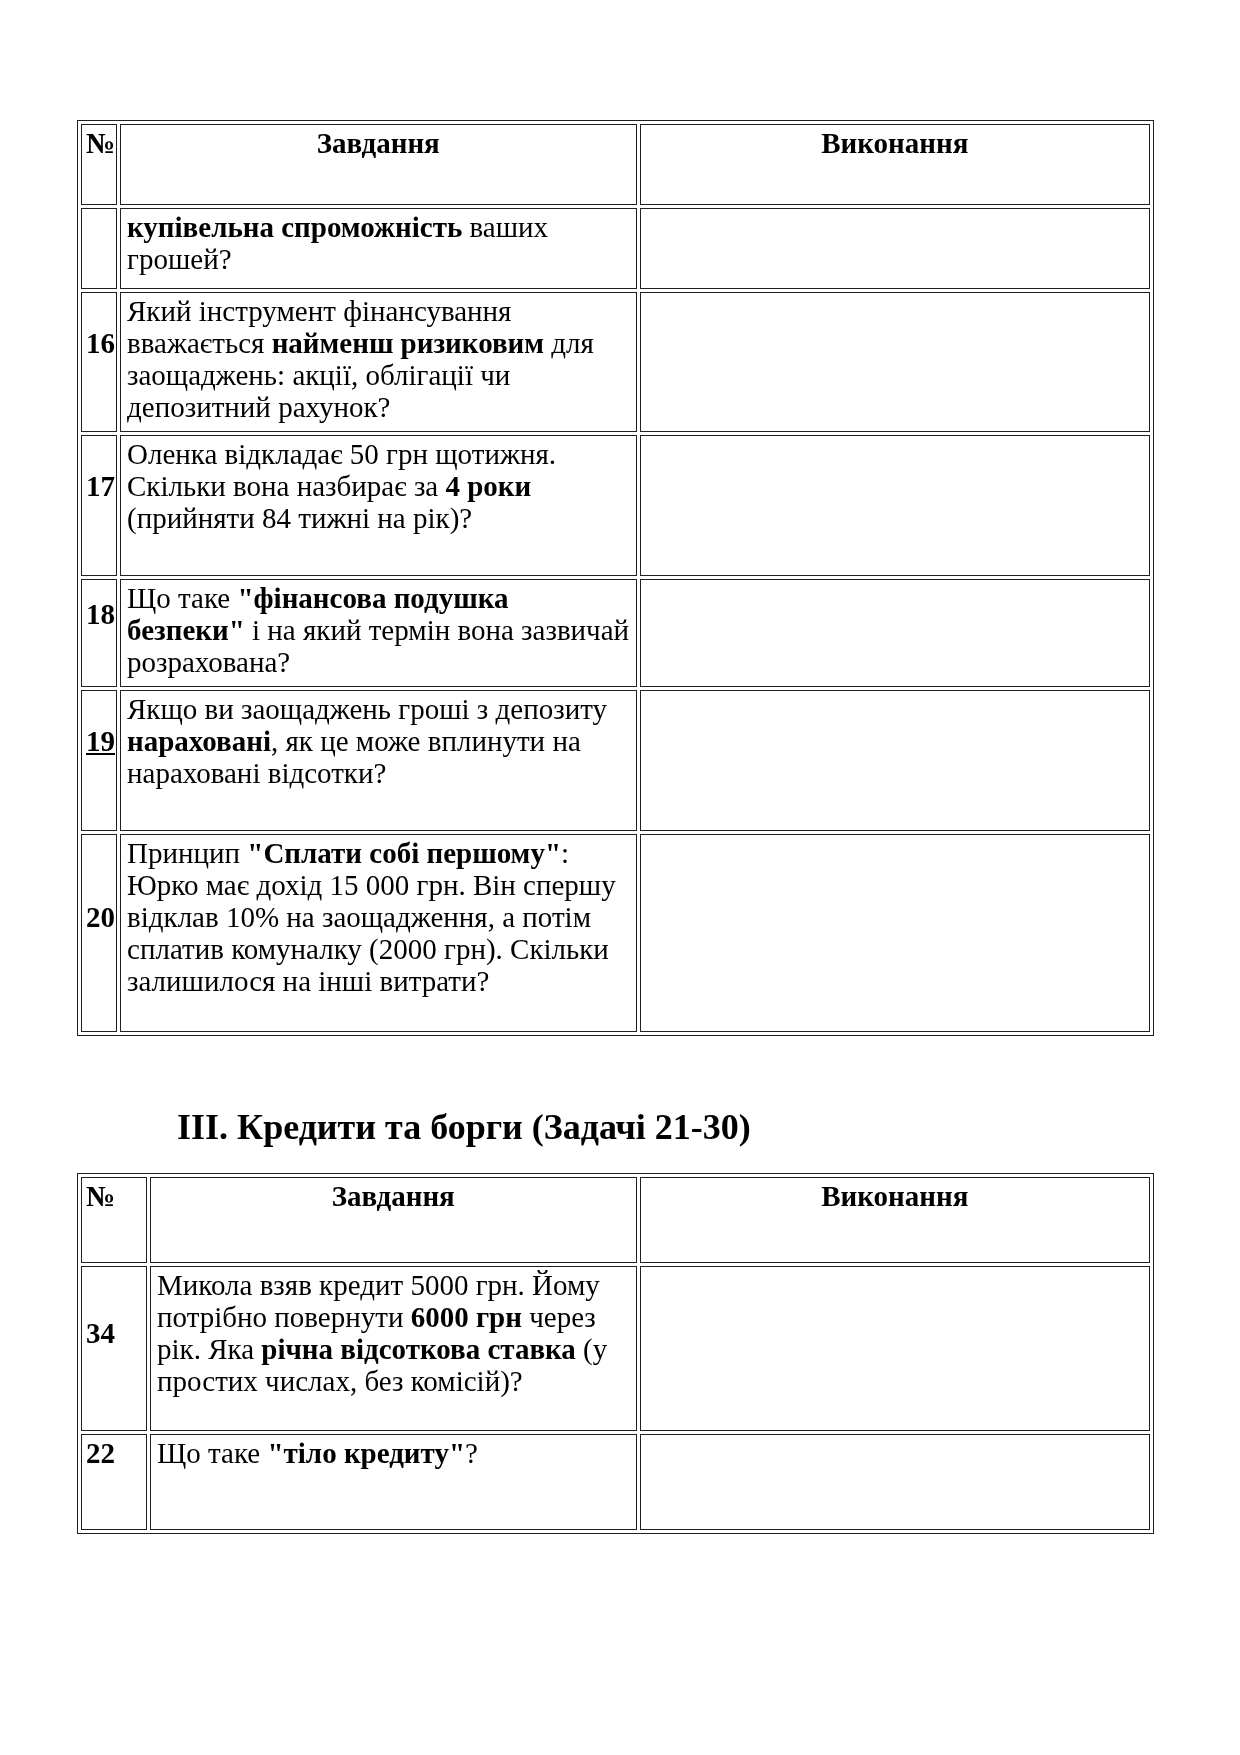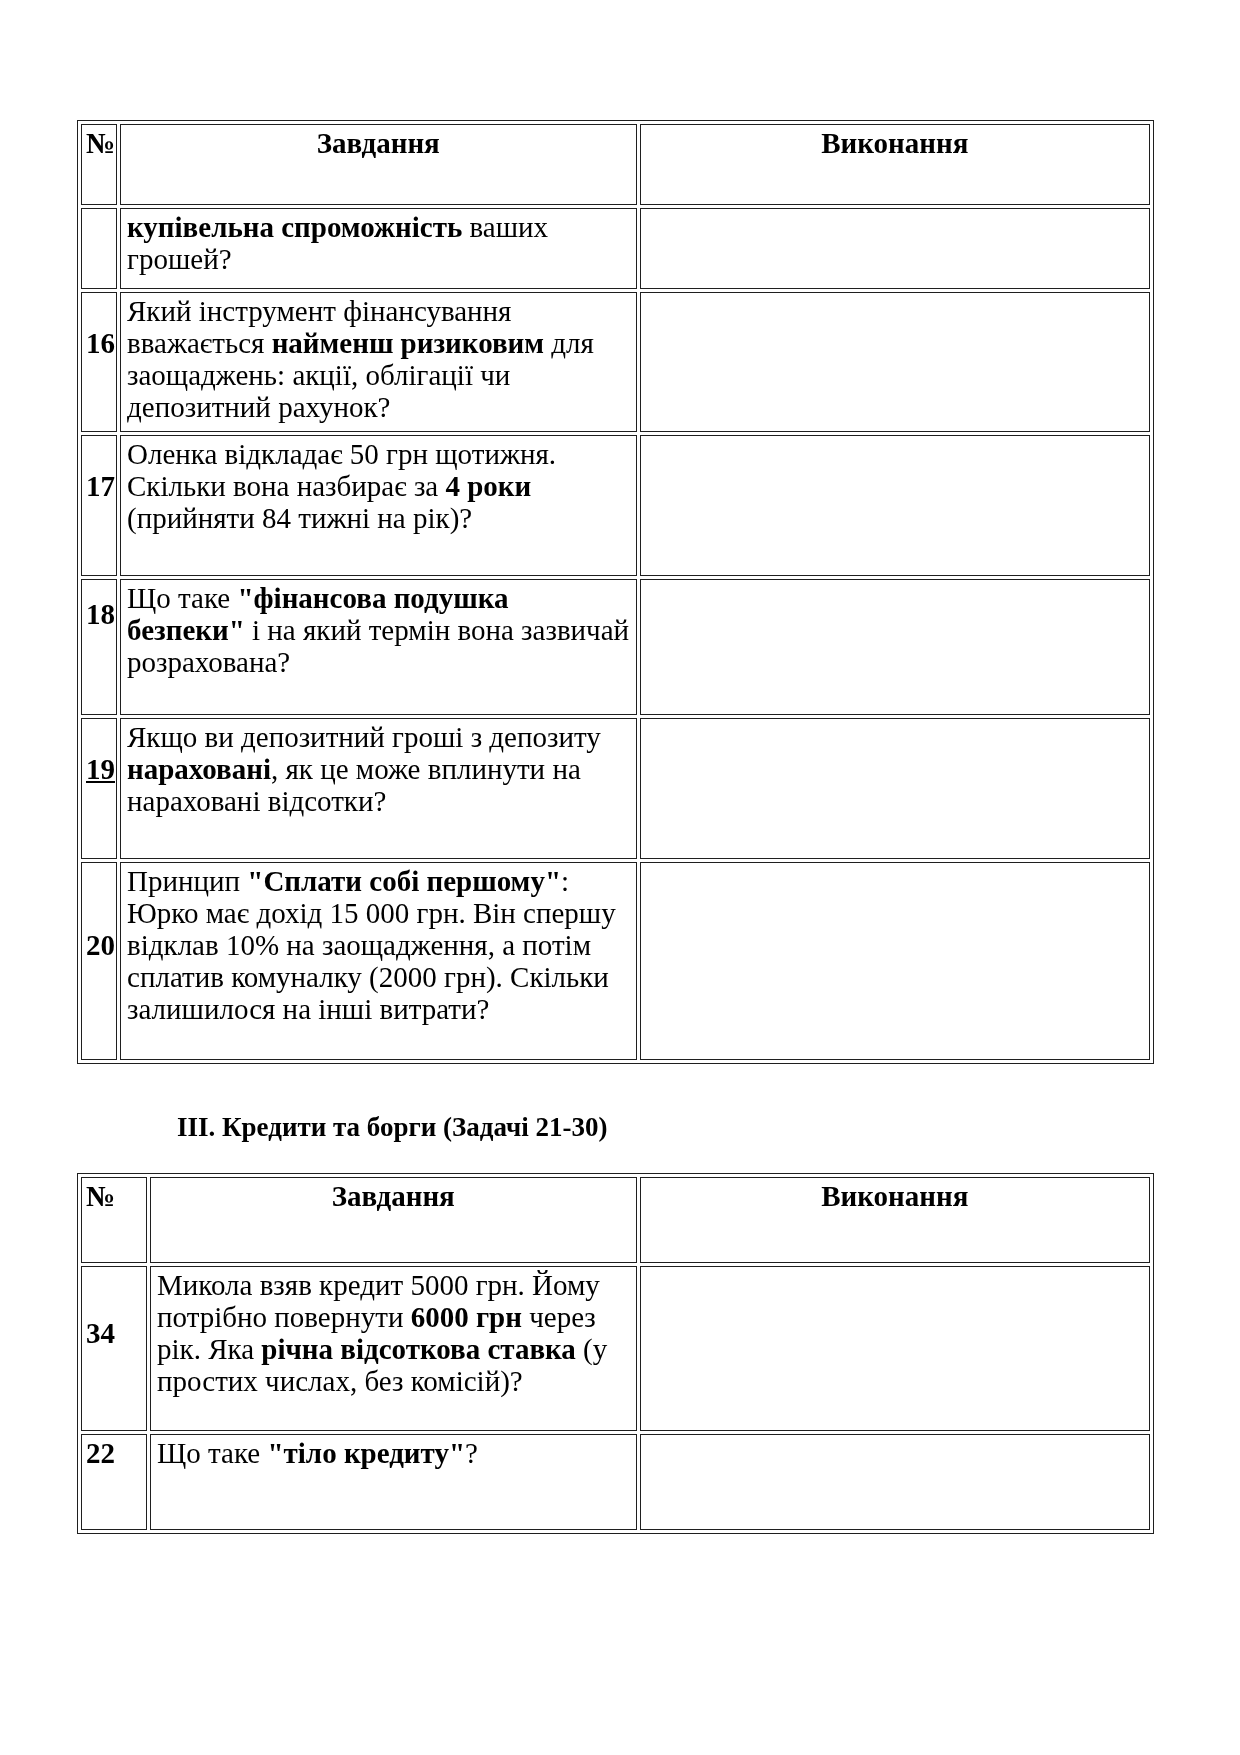--- a/index.html
+++ b/index.html
@@ -59,21 +59,21 @@
   #t1 col.c-exec { width: 510px; }
   #t2 col.c-num  { width: 66px; }
   #t2 col.c-task { width: 486px; }
   #t2 col.c-exec { width: 510px; }
 
   
   #t1 thead td { height: 81px; }
   #t1 tbody tr:nth-child(1) td { height: 81px; }
   #t1 tbody tr:nth-child(2) td { height: 140px; }
   #t1 tbody tr:nth-child(3) td { height: 141px; }
-  #t1 tbody tr:nth-child(4) td { height: 136px; }
+  #t1 tbody tr:nth-child(4) td { height: 108px; }
   #t1 tbody tr:nth-child(5) td { height: 141px; }
   #t1 tbody tr:nth-child(6) td { height: 198px; }
   #t1 tbody tr:nth-child(1) .num-box { height: 32px; }
   #t1 tbody tr:nth-child(2) .num-box { height: 96px; }
   #t1 tbody tr:nth-child(3) .num-box { height: 96px; }
   #t1 tbody tr:nth-child(4) .num-box { height: 64px; }
   #t1 tbody tr:nth-child(5) .num-box { height: 96px; text-decoration: underline; }
   #t1 tbody tr:nth-child(6) .num-box { height: 160px; }
 
   
@@ -81,21 +81,21 @@
   #t2 tbody tr:nth-child(1) td { height: 165px; }
   #t2 tbody tr:nth-child(2) td { height: 96px; }
   #t2 tbody tr:nth-child(1) .num-box { height: 128px; }
   #t2 tbody tr:nth-child(2) .num-box { height: 32px; }
 
   .section-title {
     position: absolute;
     left: 177px;
     top: 1108px;
     font-weight: bold;
-    font-size: 27px;
+    font-size: 36px;
     line-height: 38px;
     white-space: nowrap;
   }
 
   b { font-weight: bold; }
 </style>
 </head>
 <body>
 
 <div class="page">
@@ -139,21 +139,21 @@
           <td class="num">
             <div class="num-box">18</div>
           </td>
           <td class="task"><span>Що таке </span><b>"фінансова подушка безпеки"</b><span> і на який термін вона зазвичай розрахована?</span></td>
           <td class="exec"></td>
         </tr>
         <tr>
           <td class="num">
             <div class="num-box">19</div>
           </td>
-          <td class="task"><span>Якщо ви депозитний гроші з депозиту </span><b>нараховані</b><span>, як це може вплинути на нараховані відсотки?</span></td>
+          <td class="task"><span>Якщо ви заощаджень гроші з депозиту </span><b>нараховані</b><span>, як це може вплинути на нараховані відсотки?</span></td>
           <td class="exec"></td>
         </tr>
         <tr>
           <td class="num">
             <div class="num-box">20</div>
           </td>
           <td class="task"><span>Принцип </span><b>"Сплати собі першому"</b><span>: Юрко має дохід 15 000 грн. Він спершу відклав 10% на заощадження, а потім сплатив комуналку (2000 грн). Скільки залишилося на інші витрати?</span></td>
           <td class="exec"></td>
         </tr>
       </tbody>

